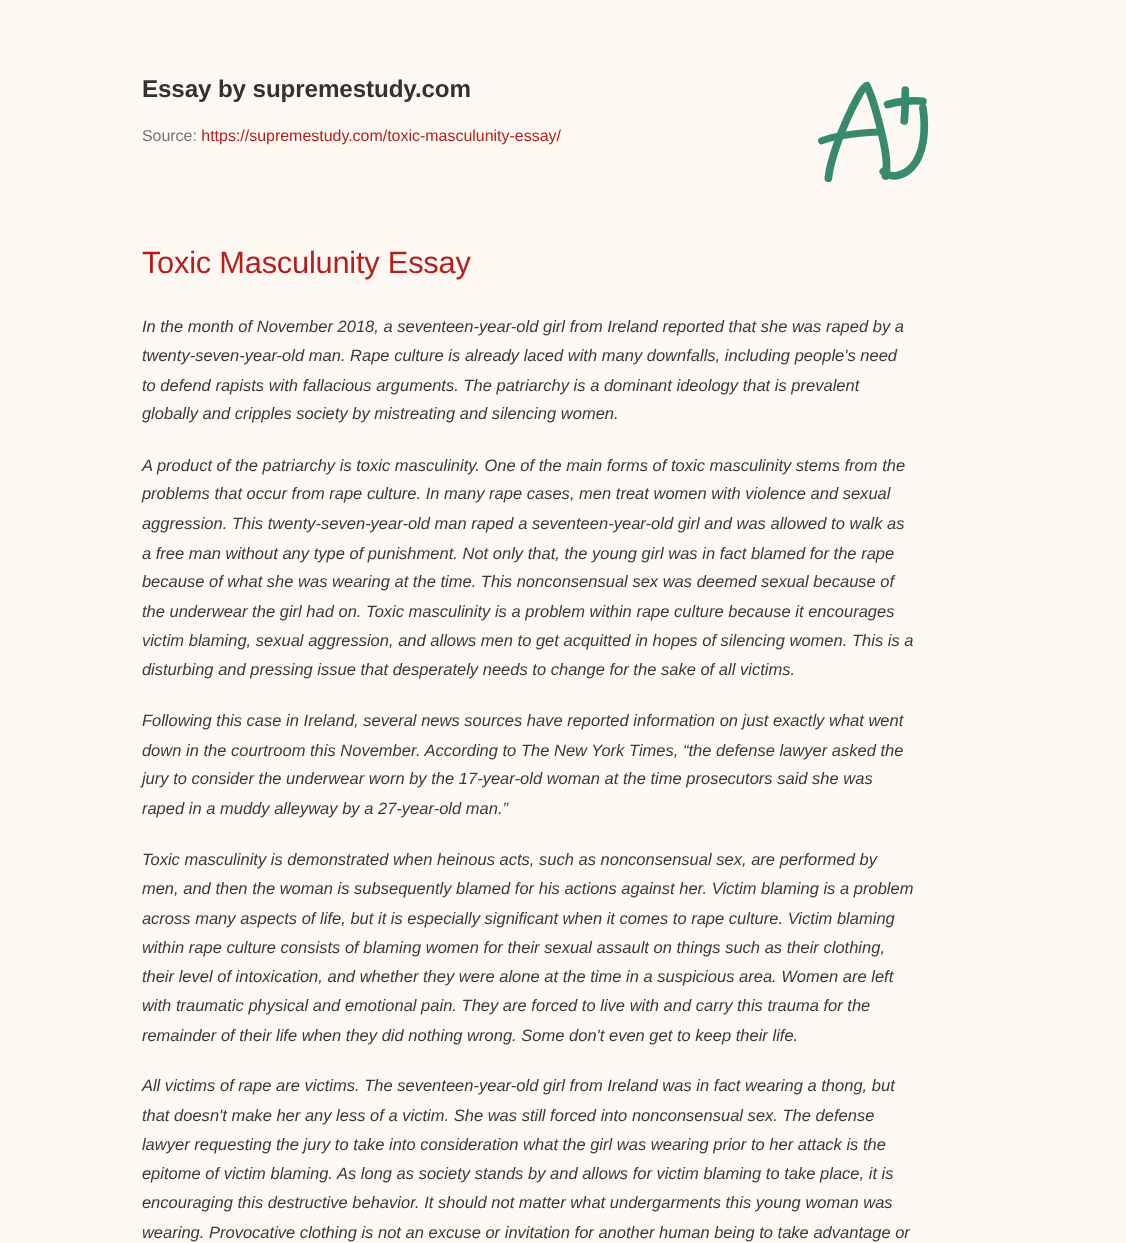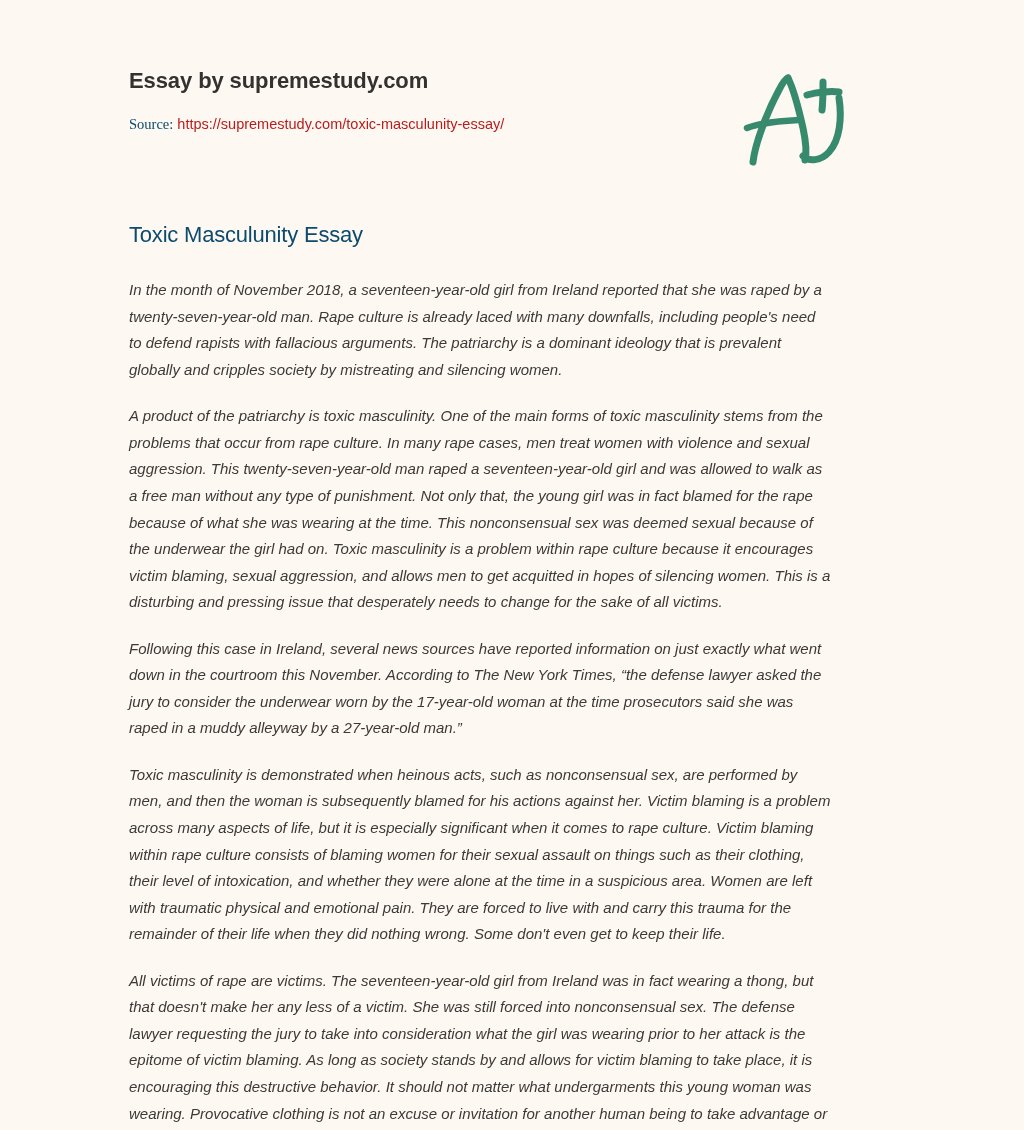--- a/index.html
+++ b/index.html
@@ -38,22 +38,21 @@
     line-height: 1.2;
     margin: 0;
   }
   .header-source {
     margin-top: 20px;
     font-size: 14.5px;
     line-height: 1.4;
     color: #8e8c89;
   }
   .header-source .src-label {
-    color: #0c4a6e;
-    font-family: Liberation Serif, serif;
+    color: #737373;
   }
   .header-source .src-url {
     color: #b91c1c;
     text-decoration: none;
   }
 
   
   .logo {
     position: absolute;
     top: 72px;
@@ -68,23 +67,23 @@
   }
 
   
   .article {
     padding: 0 93px;
     box-sizing: border-box;
   }
   .essay-title {
     margin: 0;
     padding-top: 86px;
-    font-size: 22px;
+    font-size: 28px;
     font-weight: normal;
-    color: #0c4a6e;
+    color: #b91c1c;
     letter-spacing: -0.2px;
     line-height: 1.25;
   }
   .body-copy {
     padding-top: 29px;
   }
   .para {
     margin: 0 0 20px 0;
     font-size: 15px;
     line-height: 1.77;

